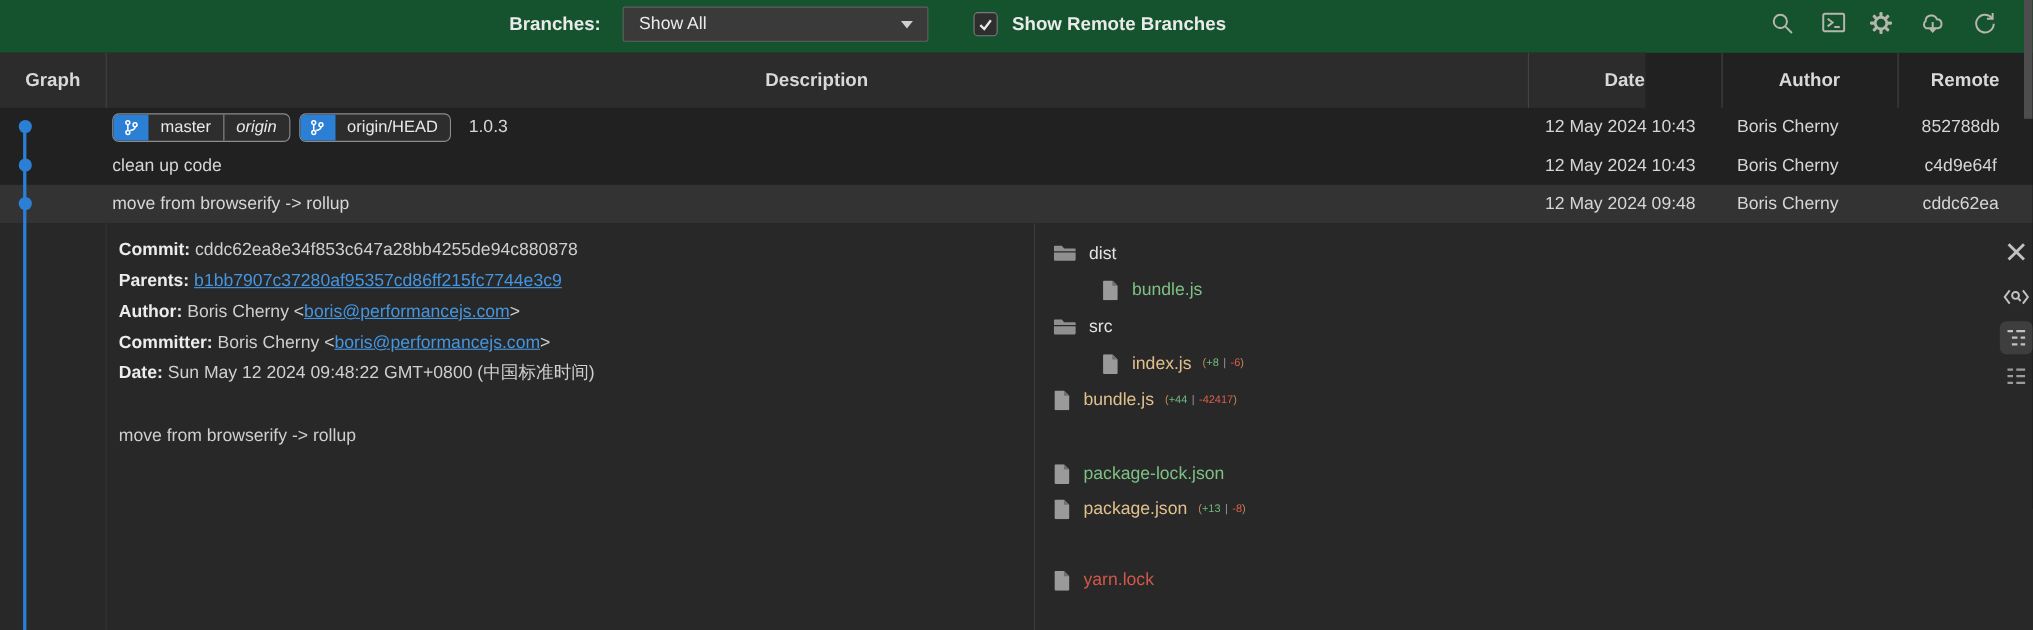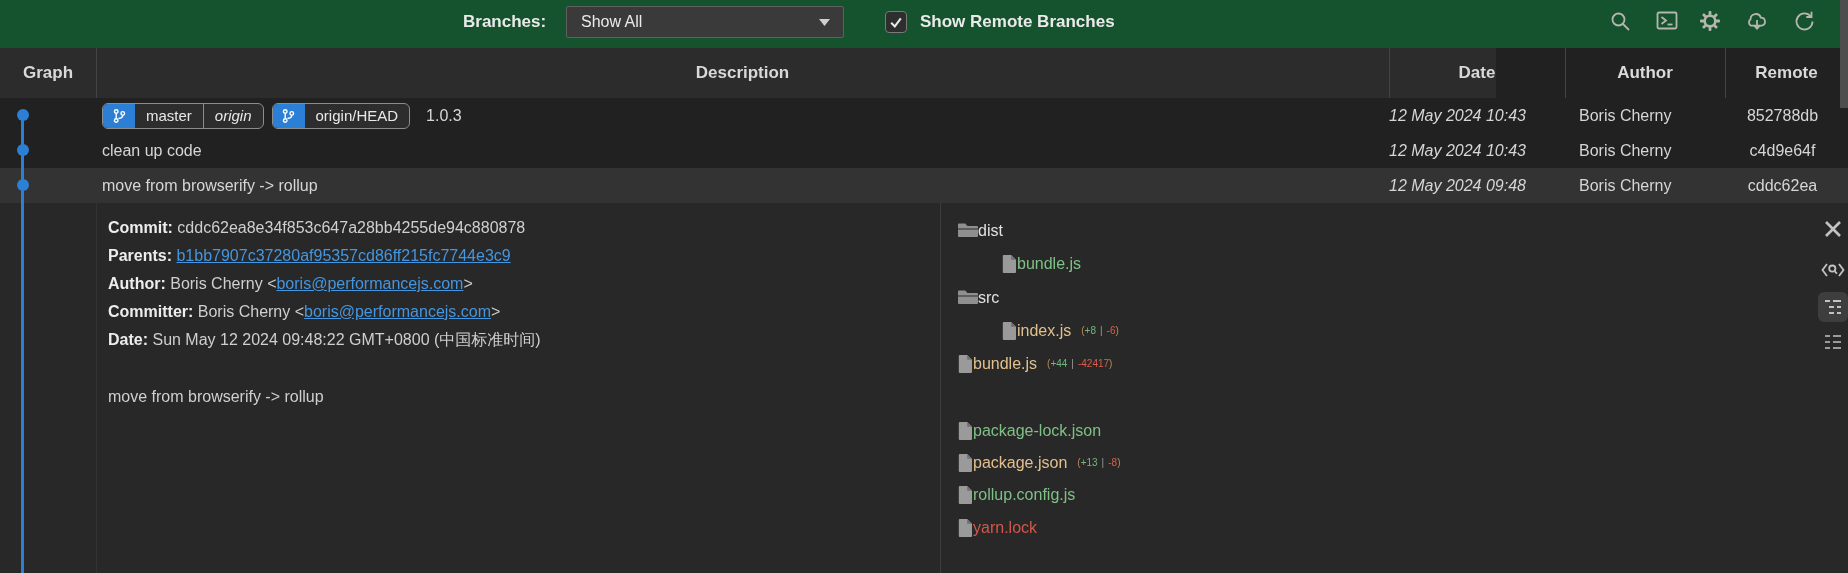--- a/index.html
+++ b/index.html
@@ -33,21 +33,21 @@
   .th { position:absolute; top:0; height:50px; line-height:50px; text-align:center;
     font-weight:bold; font-size:17px; color:#d9d9d9; }
   .th-sep { position:absolute; top:48px; width:1px; height:50px; background:#434343; }
 
   
   .row { position:absolute; left:0; width:1848px; height:35px; cursor:pointer; }
   .row.selected { background:#333333; }
   .cell-desc { position:absolute; left:96px; top:0; height:35px; line-height:35px;
     padding-left:6px; font-size:16px; color:#d6d6d6; display:flex; align-items:center; }
   .cell-date { position:absolute; left:1389px; width:168px; top:0; height:35px; line-height:35px;
-    text-align:left; font-size:16px; color:#d6d6d6;font-style:italic; }
+    text-align:center; font-size:16px; color:#d6d6d6; }
   .cell-author { position:absolute; left:1579px; top:0; height:35px; line-height:35px; font-size:16px; color:#d6d6d6; }
   .cell-commit { position:absolute; left:1725px; width:115px; top:0; height:35px; line-height:35px;
     text-align:center; font-size:16px; color:#d6d6d6; }
 
   .ref-badge { display:inline-flex; align-items:stretch; height:26px; border:1px solid #8c8c8c;
     border-radius:6px; overflow:hidden; margin-right:8px; background:#2d2d2d; cursor:pointer; }
   .ref-icon-seg { width:32px; background:#2b7fd4; display:flex; align-items:center; justify-content:center; }
   .ref-name { padding:0 11px; font-size:15px; color:#e8e8e8; line-height:24px; }
   .ref-remote { font-style:italic; border-left:1px solid #8c8c8c; }
   .row-msg { margin-left:8px; }
@@ -63,21 +63,21 @@
   .details .tree-sep { position:absolute; left:940px; top:0; width:1px; height:370px; background:#3d3d3d; }
   .info { position:absolute; left:108px; top:11px; font-size:16px; line-height:28px; color:#cfcfcf; }
   .info b { color:#ededed; }
   .info a { color:#4596e0; text-decoration:underline; cursor:pointer; }
   .commit-msg { position:absolute; left:108px; top:185px; font-size:16px; color:#cfcfcf; }
 
   
   .tree-item { position:absolute; height:33px; display:flex; align-items:center;
     font-size:16px; cursor:pointer; }
   .tree-item .ticon { display:flex; align-items:center; }
-  .tname { }
+  .tname { margin-left:12px; }
   .tname.folder { color:#e2e2e2; }
   .tname.added { color:#7fc185; }
   .tname.modified { color:#e2c08d; }
   .tname.deleted { color:#d1584a; }
   .diff { margin-left:10px; font-size:10px;text-align:center; }
   .diff .punc { color:#bd8b54; }
   .diff .pipe { color:#9a9a9a; padding:0 4px; }
   .diff .plus { color:#71b87d; }
   .diff .minus { color:#dd5e4a; }
 
@@ -341,29 +341,20 @@
     <span class="ticon">
         <svg width="15" height="18" viewBox="0 0 15 18">
           <path d="M1.8 0h7.4L14 4.8V17a1 1 0 0 1-1 1H1.8a1 1 0 0 1-1-1V1a1 1 0 0 1 1-1z" fill="#9a9a9a"></path>
           <path d="M9.2 0l4.8 4.8H9.2z" fill="#6f6f6f"></path>
         </svg>
       </span>
     <span class="tname modified">package.json</span>
     <span class="diff"><span class="punc">(</span><span class="plus">+13</span><span class="pipe">|</span><span class="minus">-8</span><span class="punc">)</span></span>
   </div>
 
-  <div class="tree-item" style="left:958px; top:478px">
-    <span class="ticon">
-        <svg width="15" height="18" viewBox="0 0 15 18">
-          <path d="M1.8 0h7.4L14 4.8V17a1 1 0 0 1-1 1H1.8a1 1 0 0 1-1-1V1a1 1 0 0 1 1-1z" fill="#9a9a9a"></path>
-          <path d="M9.2 0l4.8 4.8H9.2z" fill="#6f6f6f"></path>
-        </svg>
-      </span>
-    <span class="tname added">rollup.config.js</span>
-  </div>
 
   <div class="tree-item" style="left:958px; top:511px">
     <span class="ticon">
         <svg width="15" height="18" viewBox="0 0 15 18">
           <path d="M1.8 0h7.4L14 4.8V17a1 1 0 0 1-1 1H1.8a1 1 0 0 1-1-1V1a1 1 0 0 1 1-1z" fill="#9a9a9a"></path>
           <path d="M9.2 0l4.8 4.8H9.2z" fill="#6f6f6f"></path>
         </svg>
       </span>
     <span class="tname deleted">yarn.lock</span>
   </div>

